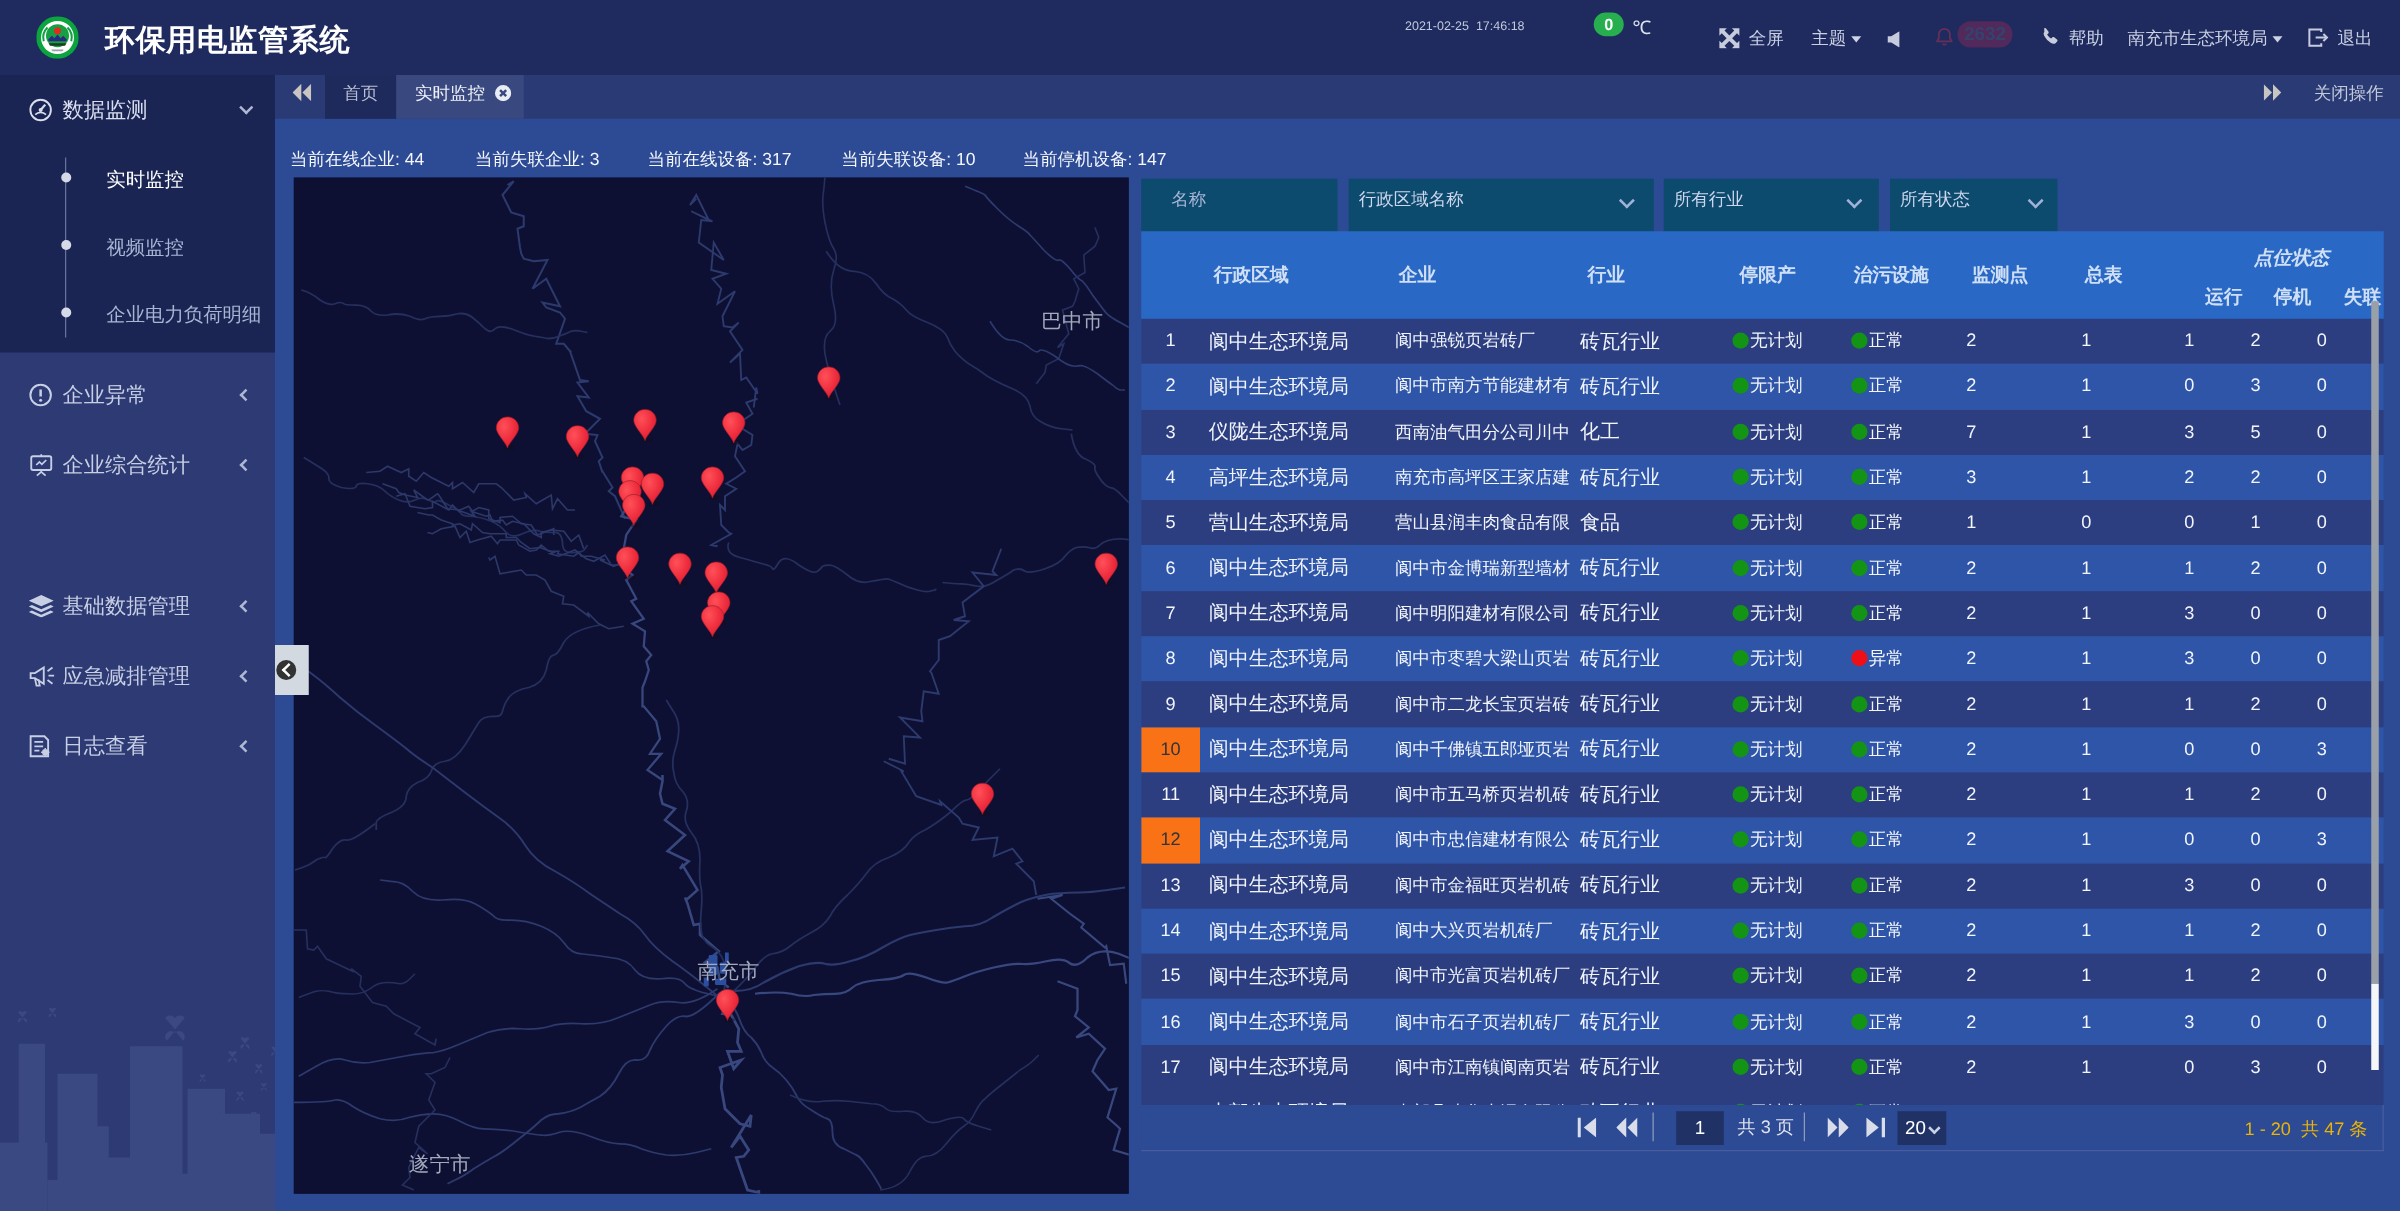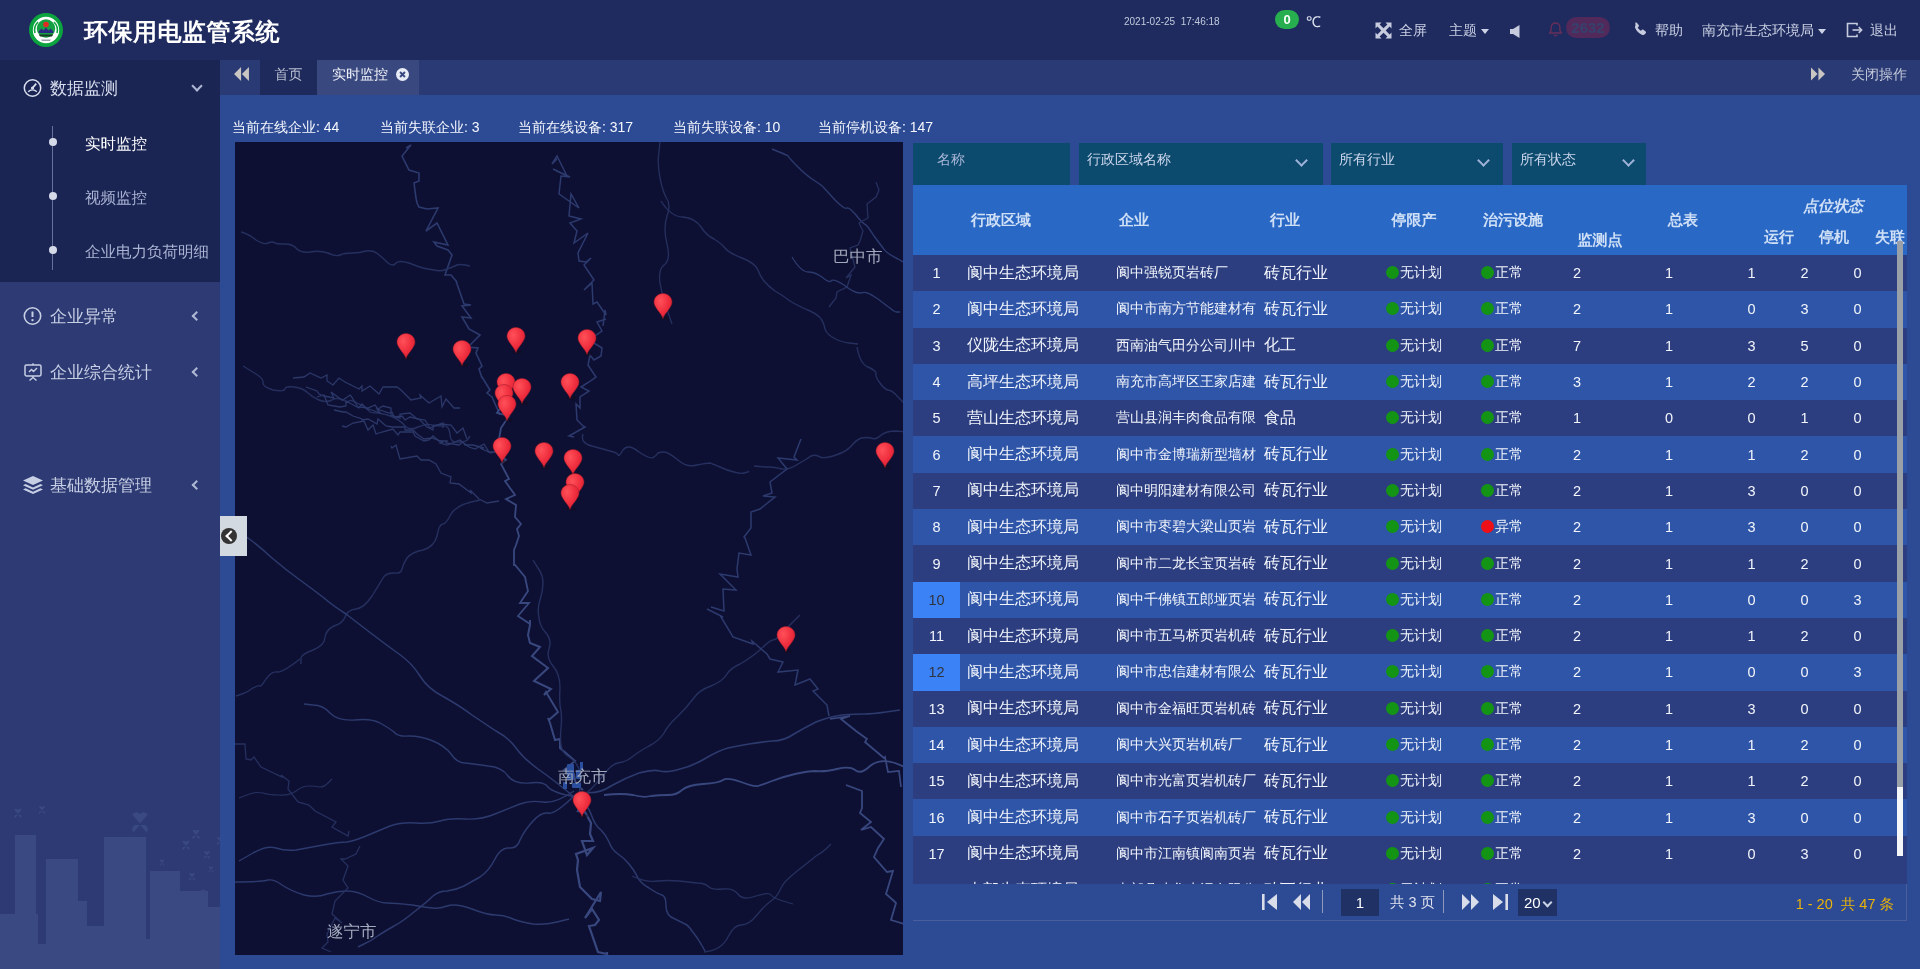--- a/index.html
+++ b/index.html
@@ -47,21 +47,21 @@
 .fbox{position:absolute;top:41px;height:43px;background:#0c4a6e;color:#ccd6ec;font-size:14px;line-height:33px;padding-left:8px;}
 .fchev{position:absolute;top:13px;width:9px;height:9px;border-left:2px solid #9fb2d8;border-bottom:2px solid #9fb2d8;transform:rotate(-45deg);}
 #thead{position:absolute;left:0;top:83px;width:994px;height:70px;background:#2a68c6;color:#cfe0f6;font-size:15px;font-weight:bold;}
 #thead span{position:absolute;transform:translateX(-50%);white-space:nowrap;}
 #tbody{position:absolute;left:0;top:153px;width:994px;height:629px;overflow:hidden;}
 .row{position:relative;width:994px;height:36.3px;display:flex;align-items:center;color:#f2f5fb;font-size:14.5px;}
 .row.odd{background:#2c3e80;}
 .row.even{background:#2e55a8;}
 .c{flex:none;white-space:nowrap;overflow:hidden;}
 .c0{width:47px;text-align:center;}
-.c0g{width:47px;text-align:center;align-self:stretch;display:flex;align-items:center;justify-content:center;background:#3b82f6;color:#31343c;}
+.c0g{width:47px;text-align:center;align-self:stretch;display:flex;align-items:center;justify-content:center;background:#f97316;color:#31343c;}
 .c1{width:147px;padding-left:7px;font-size:16px;}
 .c2{width:156px;padding-left:9px;font-size:14px;}
 .c3{width:111px;padding-left:1px;font-size:16px;}
 .c4{width:85px;padding-left:12px;font-size:14px;}
 .c5{width:82px;padding-left:22px;font-size:14px;}
 .c6{width:72px;text-align:center;}
 .c7{width:112px;text-align:center;}
 .c8{width:53px;text-align:center;}
 .c9{width:53px;text-align:center;}
 .c10{width:53px;text-align:center;}
@@ -169,20 +169,39 @@
         <span class="mtext">企业综合统计</span>
         <span class="arrow-l"></span>
       </div>
     <div class="mitem" style="top:397px;">
         <svg width="20" height="18" viewBox="0 0 20 18" fill="#c7cfe4">
           <path d="M10 0 L20 4.5 L10 9 L0 4.5 Z"></path>
           <path d="M2.5 8 L10 11.4 L17.5 8 L20 9.2 L10 13.7 L0 9.2 Z"></path>
           <path d="M2.5 12.3 L10 15.7 L17.5 12.3 L20 13.5 L10 18 L0 13.5 Z"></path>
         </svg>
         <span class="mtext">基础数据管理</span>
+        <span class="arrow-l"></span>
+      </div>
+    <div class="mitem" style="top:453px;">
+        <svg width="21" height="18" viewBox="0 0 21 18" fill="none" stroke="#c7cfe4" stroke-width="1.5">
+          <path d="M1.5 6.5 h3.5 L12 2 v13 L5 10.5 H1.5 Z"></path>
+          <path d="M5 11 l1.2 5.5 h2.6 l-1-5" stroke-width="1.4"></path>
+          <path d="M15 5 l4-3 M15.8 8.5 h4.5 M15 12 l4 3" stroke-width="1.4"></path>
+        </svg>
+        <span class="mtext">应急减排管理</span>
+        <span class="arrow-l"></span>
+      </div>
+    <div class="mitem" style="top:509px;">
+        <svg width="18" height="19" viewBox="0 0 18 19" fill="none" stroke="#c7cfe4" stroke-width="1.5">
+          <path d="M1.5 1.5 h11 l3 3 v13 h-14 Z"></path>
+          <path d="M4.5 6 h7 M4.5 9.5 h7 M4.5 13 h4" stroke-width="1.4"></path>
+          <circle cx="13.2" cy="14.2" r="2.6" fill="#c7cfe4" stroke="none"></circle>
+          <path d="M13.2 10.8 v1 M13.2 16.6 v1 M9.9 14.2 h1 M15.6 14.2 h1" stroke="#c7cfe4" stroke-width="1.2"></path>
+        </svg>
+        <span class="mtext">日志查看</span>
         <span class="arrow-l"></span>
       </div>
     <svg width="220" height="330" viewBox="0 0 220 330" style="position:absolute;left:0;top:579px;" fill="#48588f" opacity="0.5">
         <rect x="15" y="196" width="21" height="134"></rect>
         <rect x="46" y="220" width="32" height="110"></rect>
         <rect x="104" y="198" width="42" height="132"></rect>
         <rect x="63" y="262" width="24" height="68"></rect>
         <rect x="150" y="232" width="30" height="98"></rect>
         <rect x="178" y="252" width="30" height="78"></rect>
         <rect x="0" y="275" width="38" height="55"></rect>
@@ -382,21 +401,21 @@
       <div class="fbox" style="left:166px;width:244px;">行政区域名称<span class="fchev" style="right:17px;"></span></div>
       <div class="fbox" style="left:418px;width:172px;">所有行业<span class="fchev" style="right:15px;"></span></div>
       <div class="fbox" style="left:599px;width:134px;">所有状态<span class="fchev" style="right:13px;"></span></div>
 
       <div id="thead">
         <span style="left:88px;top:26px;">行政区域</span>
         <span style="left:221px;top:26px;">企业</span>
         <span style="left:372px;top:26px;">行业</span>
         <span style="left:501px;top:26px;">停限产</span>
         <span style="left:600px;top:26px;">治污设施</span>
-        <span style="left:687px;top:26px;margin-top:20px;">监测点</span>
+        <span style="left:687px;top:26px;">监测点</span>
         <span style="left:770px;top:26px;">总表</span>
         <span style="left:920px;top:12px;font-style:italic;">点位状态</span>
         <span style="left:866px;top:43px;">运行</span>
         <span style="left:921px;top:43px;">停机</span>
         <span style="left:977px;top:43px;">失联</span>
       </div>
 
       <div id="tbody">
         <div class="row odd">
             <div class="c c0">1</div>

